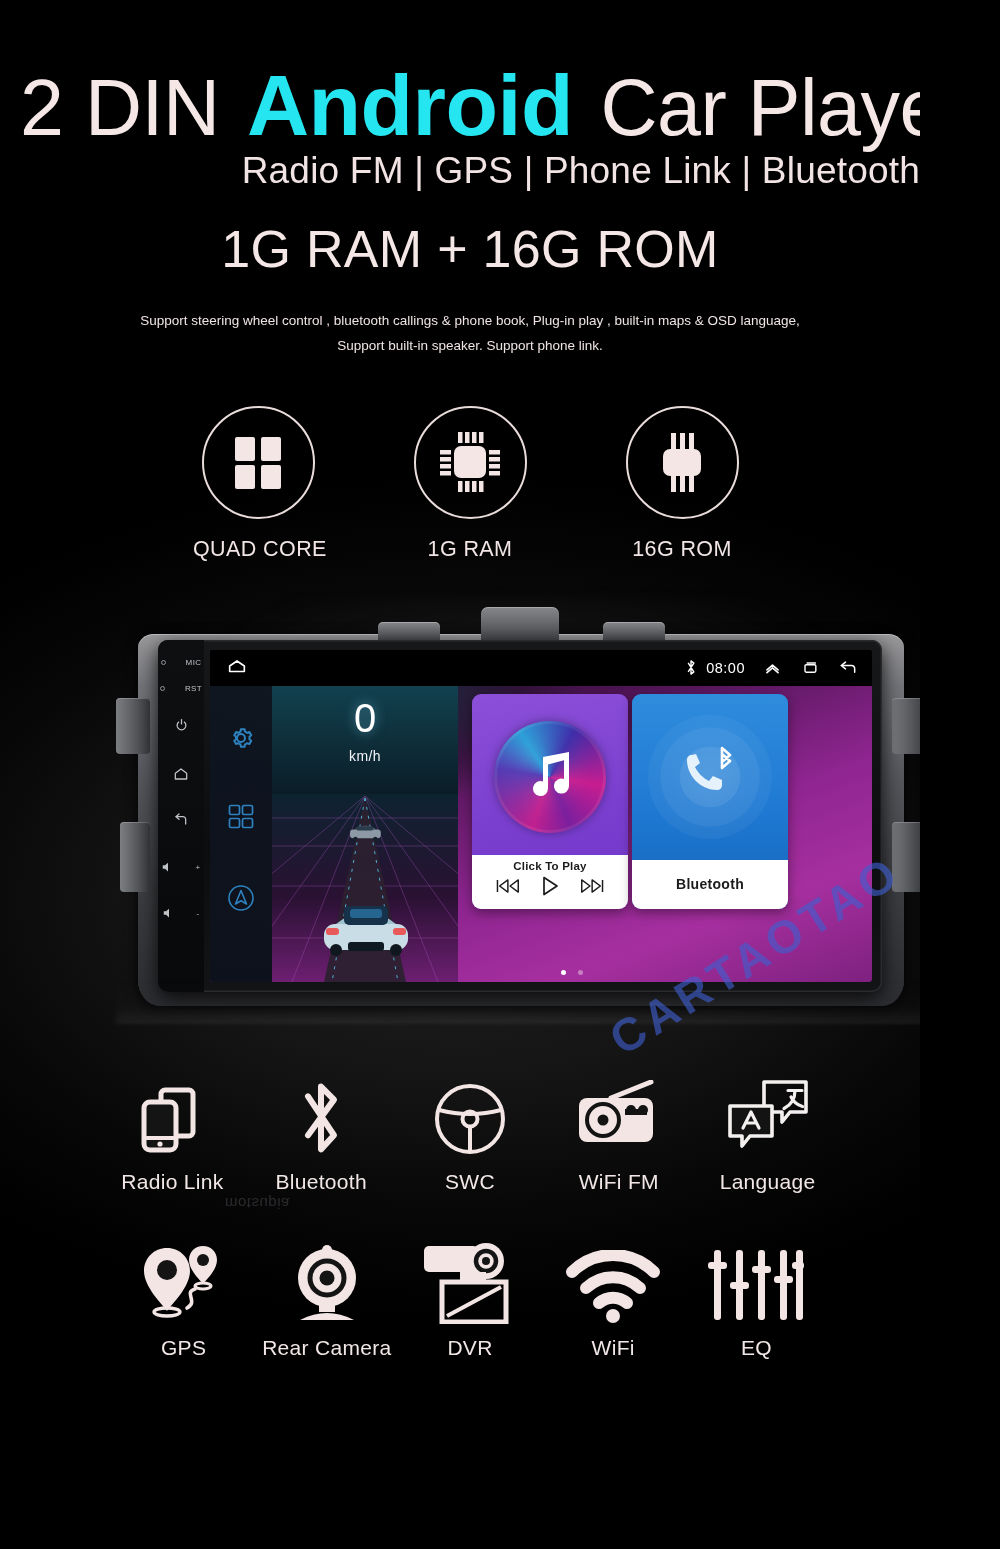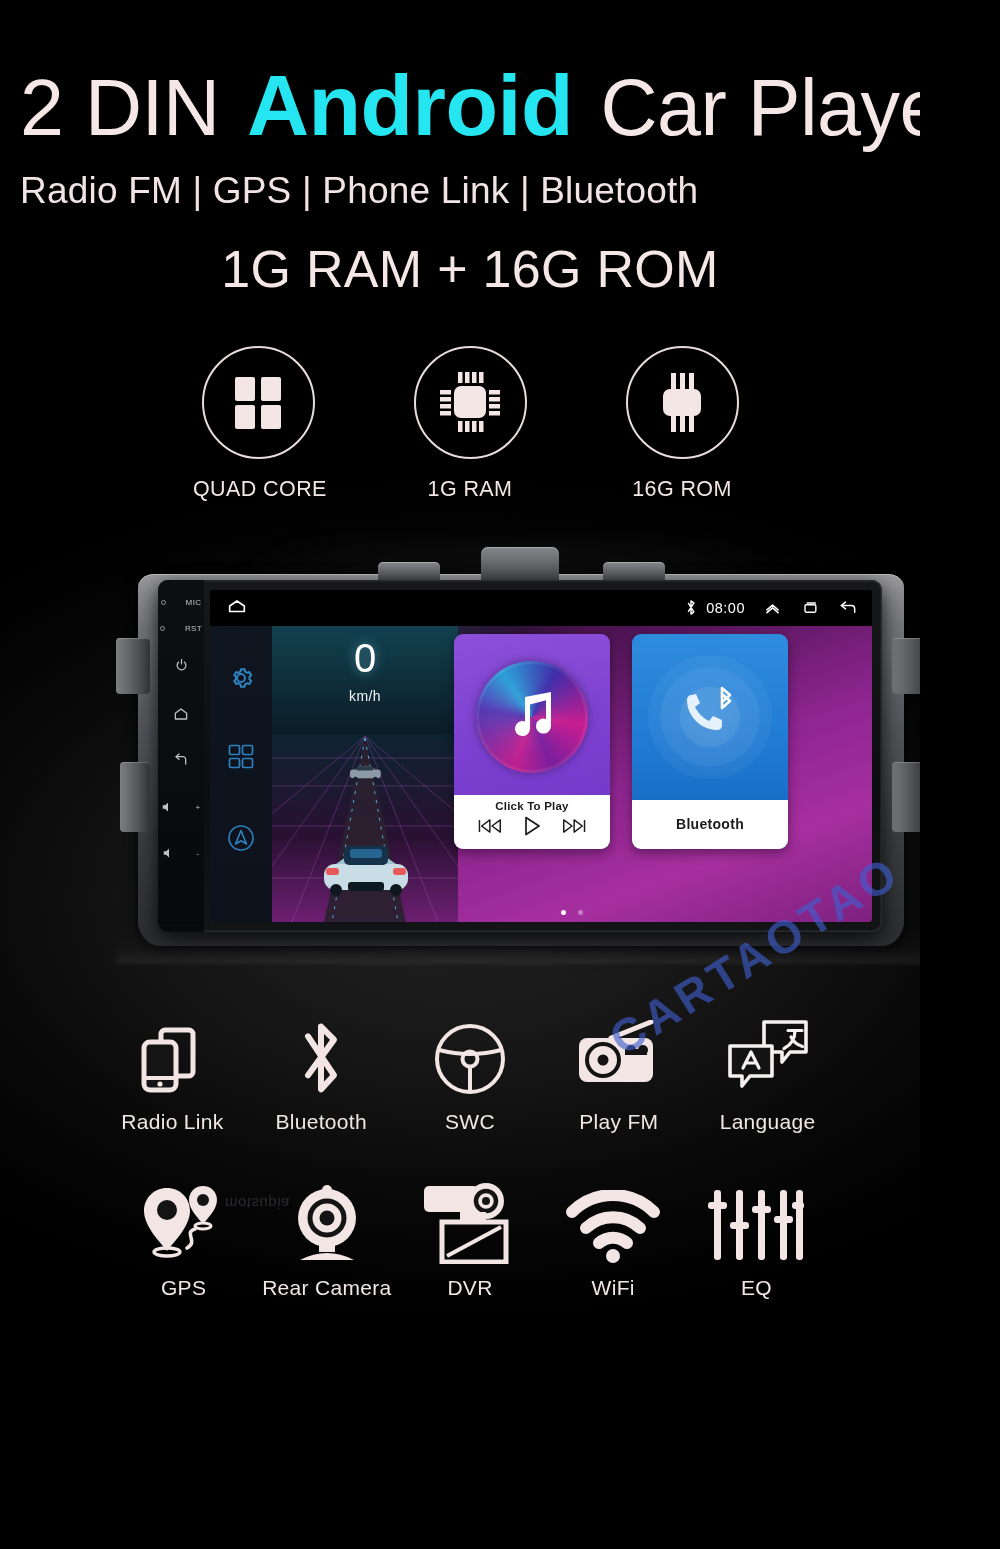--- a/index.html
+++ b/index.html
@@ -38,22 +38,21 @@
     white-space: nowrap;
   }
   .headline .hl-plain { color: #f6e7e7; }
   .headline .hl-accent {
     color: #25e6f0;
     font-weight: 700;
     font-size: 86px;
     padding: 0 6px;
   }
   .subhead {
-    text-align: left;
-    margin-top: 20px;
+    text-align: right;
     font-size: 37px;
     font-weight: 400;
     color: #f2e4e4;
     letter-spacing: 0.2px;
     white-space: nowrap;
   }
   .specline {
     text-align: center;
     margin-top: 27px;
     font-size: 52px;
@@ -259,21 +258,21 @@
 
   
   .tile {
     position: absolute;
     top: 8px;
     width: 156px; height: 215px;
     border-radius: 9px;
     overflow: hidden;
     box-shadow: 0 4px 12px rgba(0,0,0,0.4);
   }
-  .tile.music { left: 244px; background: linear-gradient(170deg,#8b4fd8 0%,#7b3fd0 55%,#6f36c6 100%); }
+  .tile.music { left: 262px; background: linear-gradient(170deg,#8b4fd8 0%,#7b3fd0 55%,#6f36c6 100%); }
   .tile.bt    { left: 422px; background: linear-gradient(180deg,#2e8cdd 0%,#1f79d2 55%,#1464b8 100%); }
   .tile-art {
     height: 166px;
     display: flex; align-items: center; justify-content: center;
   }
   .tile-foot {
     position: absolute;
     left: 0; bottom: 0;
     width: 100%; height: 49px;
     background: #fff;
@@ -388,20 +387,24 @@
 
   <div class="headline">
     <span class="hl-plain">2 DIN</span>
     <span class="hl-accent">Android</span>
     <span class="hl-plain">Car Player</span>
   </div>
 
   <div class="subhead">Radio FM | GPS | Phone Link | Bluetooth</div>
   <div class="specline">1G RAM + 16G ROM</div>
 
+  <div class="desc">
+    <div>Support steering wheel control , bluetooth callings &amp; phone book,  Plug-in play , built-in maps &amp; OSD language,</div>
+    <div>Support built-in speaker. Support phone link.</div>
+  </div>
 
   <div class="circle-row">
 
     <div class="circle-item">
       <div class="circle">
         <span>
           <svg width="66" height="66" viewBox="0 0 66 66">
             <rect x="10" y="8" width="20" height="24" rx="2" fill="#f3e6e5"></rect>
             <rect x="36" y="8" width="20" height="24" rx="2" fill="#f3e6e5"></rect>
             <rect x="10" y="36" width="20" height="24" rx="2" fill="#f3e6e5"></rect>
@@ -750,21 +753,21 @@
           <svg width="92" height="78" viewBox="0 0 92 78">
             <path d="M38 18 L78 2" stroke="#f2e5e4" stroke-width="5" stroke-linecap="round"></path>
             <rect x="6" y="18" width="74" height="44" rx="8" fill="#f2e5e4"></rect>
             <circle cx="30" cy="40" r="16" fill="none" stroke="#131313" stroke-width="4"></circle>
             <circle cx="30" cy="40" r="5.5" fill="#131313"></circle>
             <circle cx="58" cy="30" r="5" fill="#131313"></circle>
             <circle cx="70" cy="30" r="5" fill="#131313"></circle>
             <rect x="52" y="29" width="22" height="6" fill="#131313"></rect>
           </svg>
         </div>
-        <div class="flabel">Play  FM</div>
+        <div class="flabel">WiFi  FM</div>
       </div>
 
       <div class="fitem">
         <div class="ficon">
           <svg width="88" height="80" viewBox="0 0 88 80" fill="none" stroke="#f4f0f0" stroke-width="3.6" stroke-linejoin="round">
             <path d="M40 4h42v30H66l-8 10V34H40z"></path>
             <path d="M64 12.5h14M71 12.5c0 9-5 15-11 18M67 19c2.5 5 6.5 8 11.5 9.5" stroke-width="3.2" stroke-linecap="round"></path>
             <path d="M6 28h42v30H26l-8 10V58H6z" fill="#131313"></path>
             <path d="M19 50 27 34l8 16M22.5 45h9" stroke-width="3.2" stroke-linecap="round"></path>
           </svg>

